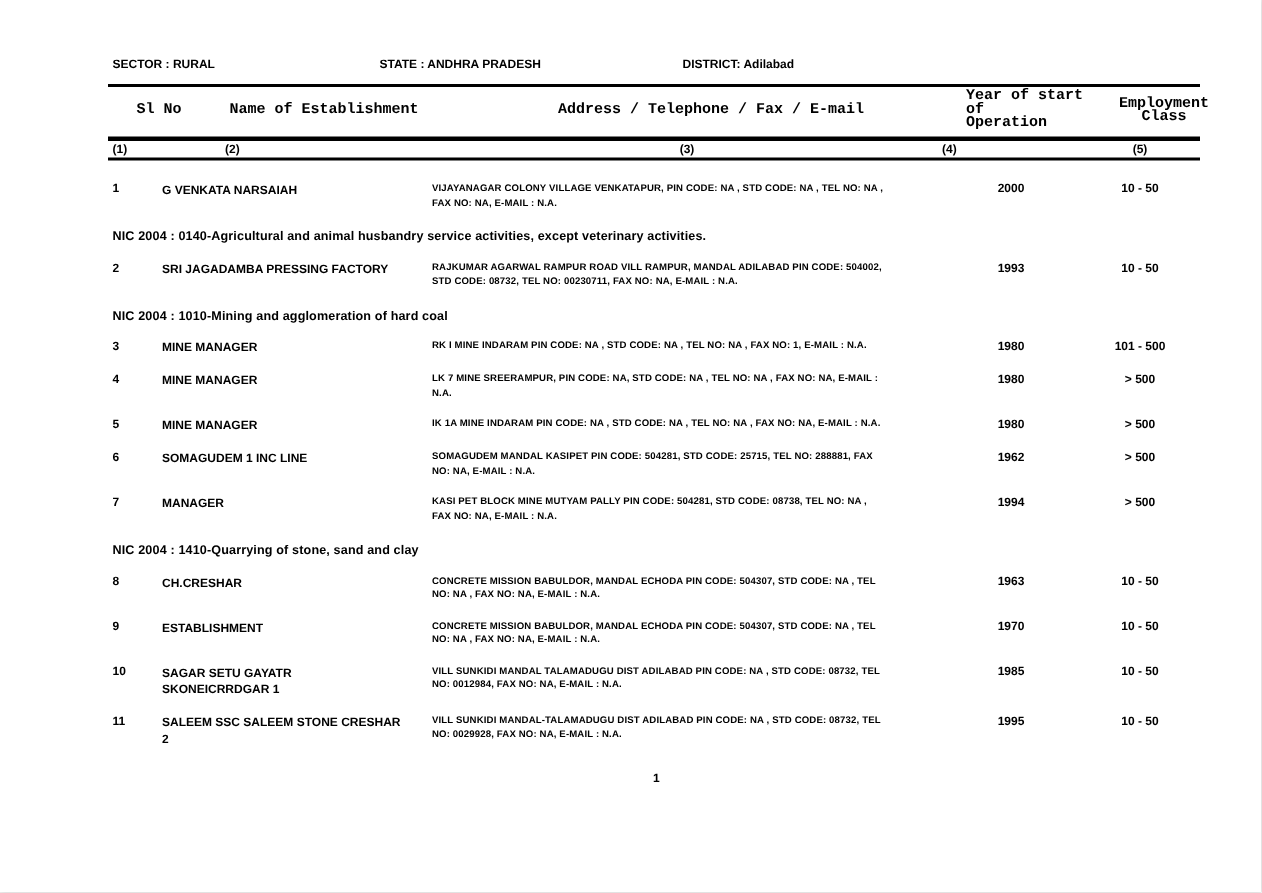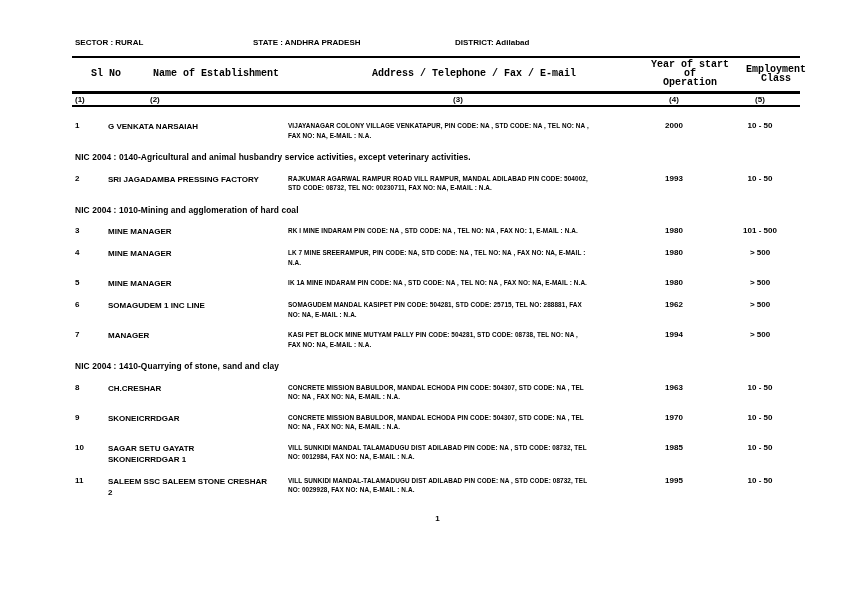--- a/index.html
+++ b/index.html
@@ -30,21 +30,21 @@
     position:absolute;top:60px;left:91px;width:725px;
     display:flex;align-items:center;font-size:10px;line-height:9px;font-family:Liberation Mono, monospace;
   }
   .colnum-row{
     position:absolute;top:95px;left:75px;width:725px;
     display:flex;font-size:8px;
   }
   .c-sl{width:33px;}
   .c-name{width:180px;}
   .c-addr{width:340px;text-align:center;}
-  .c-year{width:92px;text-align:center;white-space:pre-line;}
+  .c-year{width:92px;text-align:left;white-space:pre-line;}
   .c-emp{width:80px;text-align:center;white-space:pre-line;}
   .colnum-row .c-name{padding-left:42px;box-sizing:border-box;text-align:left;}
   .hdr-row .c-name{padding-left:29px;box-sizing:border-box;}
   .content{position:absolute;top:110px;left:75px;width:725px;}
   .section-heading{
     font-size:8.4px;line-height:9.5px;margin-top:13px;
     white-space:pre-line;letter-spacing:.1px;
   }
   .row{display:flex;margin-top:11px;align-items:flex-start;}
   .cell-sl{width:33px;font-size:8px;}
@@ -155,21 +155,21 @@
     <div class="row">
       <div class="cell-sl">8</div>
       <div class="cell-name">CH.CRESHAR</div>
       <div class="cell-addr">CONCRETE MISSION BABULDOR, MANDAL ECHODA  PIN CODE: 504307, STD CODE: NA , TEL
 NO: NA , FAX NO: NA, E-MAIL : N.A.</div>
       <div class="cell-year">1963</div>
       <div class="cell-emp">10 - 50</div>
     </div>
     <div class="row">
       <div class="cell-sl">9</div>
-      <div class="cell-name">SKONEICRRDGAR</div>
+      <div class="cell-name">ESTABLISHMENT</div>
       <div class="cell-addr">CONCRETE MISSION BABULDOR, MANDAL ECHODA  PIN CODE: 504307, STD CODE: NA , TEL
 NO: NA , FAX NO: NA, E-MAIL : N.A.</div>
       <div class="cell-year">1970</div>
       <div class="cell-emp">10 - 50</div>
     </div>
     <div class="row">
       <div class="cell-sl">10</div>
       <div class="cell-name">SAGAR SETU GAYATR
 SKONEICRRDGAR 1</div>
       <div class="cell-addr">VILL  SUNKIDI MANDAL TALAMADUGU DIST ADILABAD  PIN CODE: NA , STD CODE: 08732, TEL

